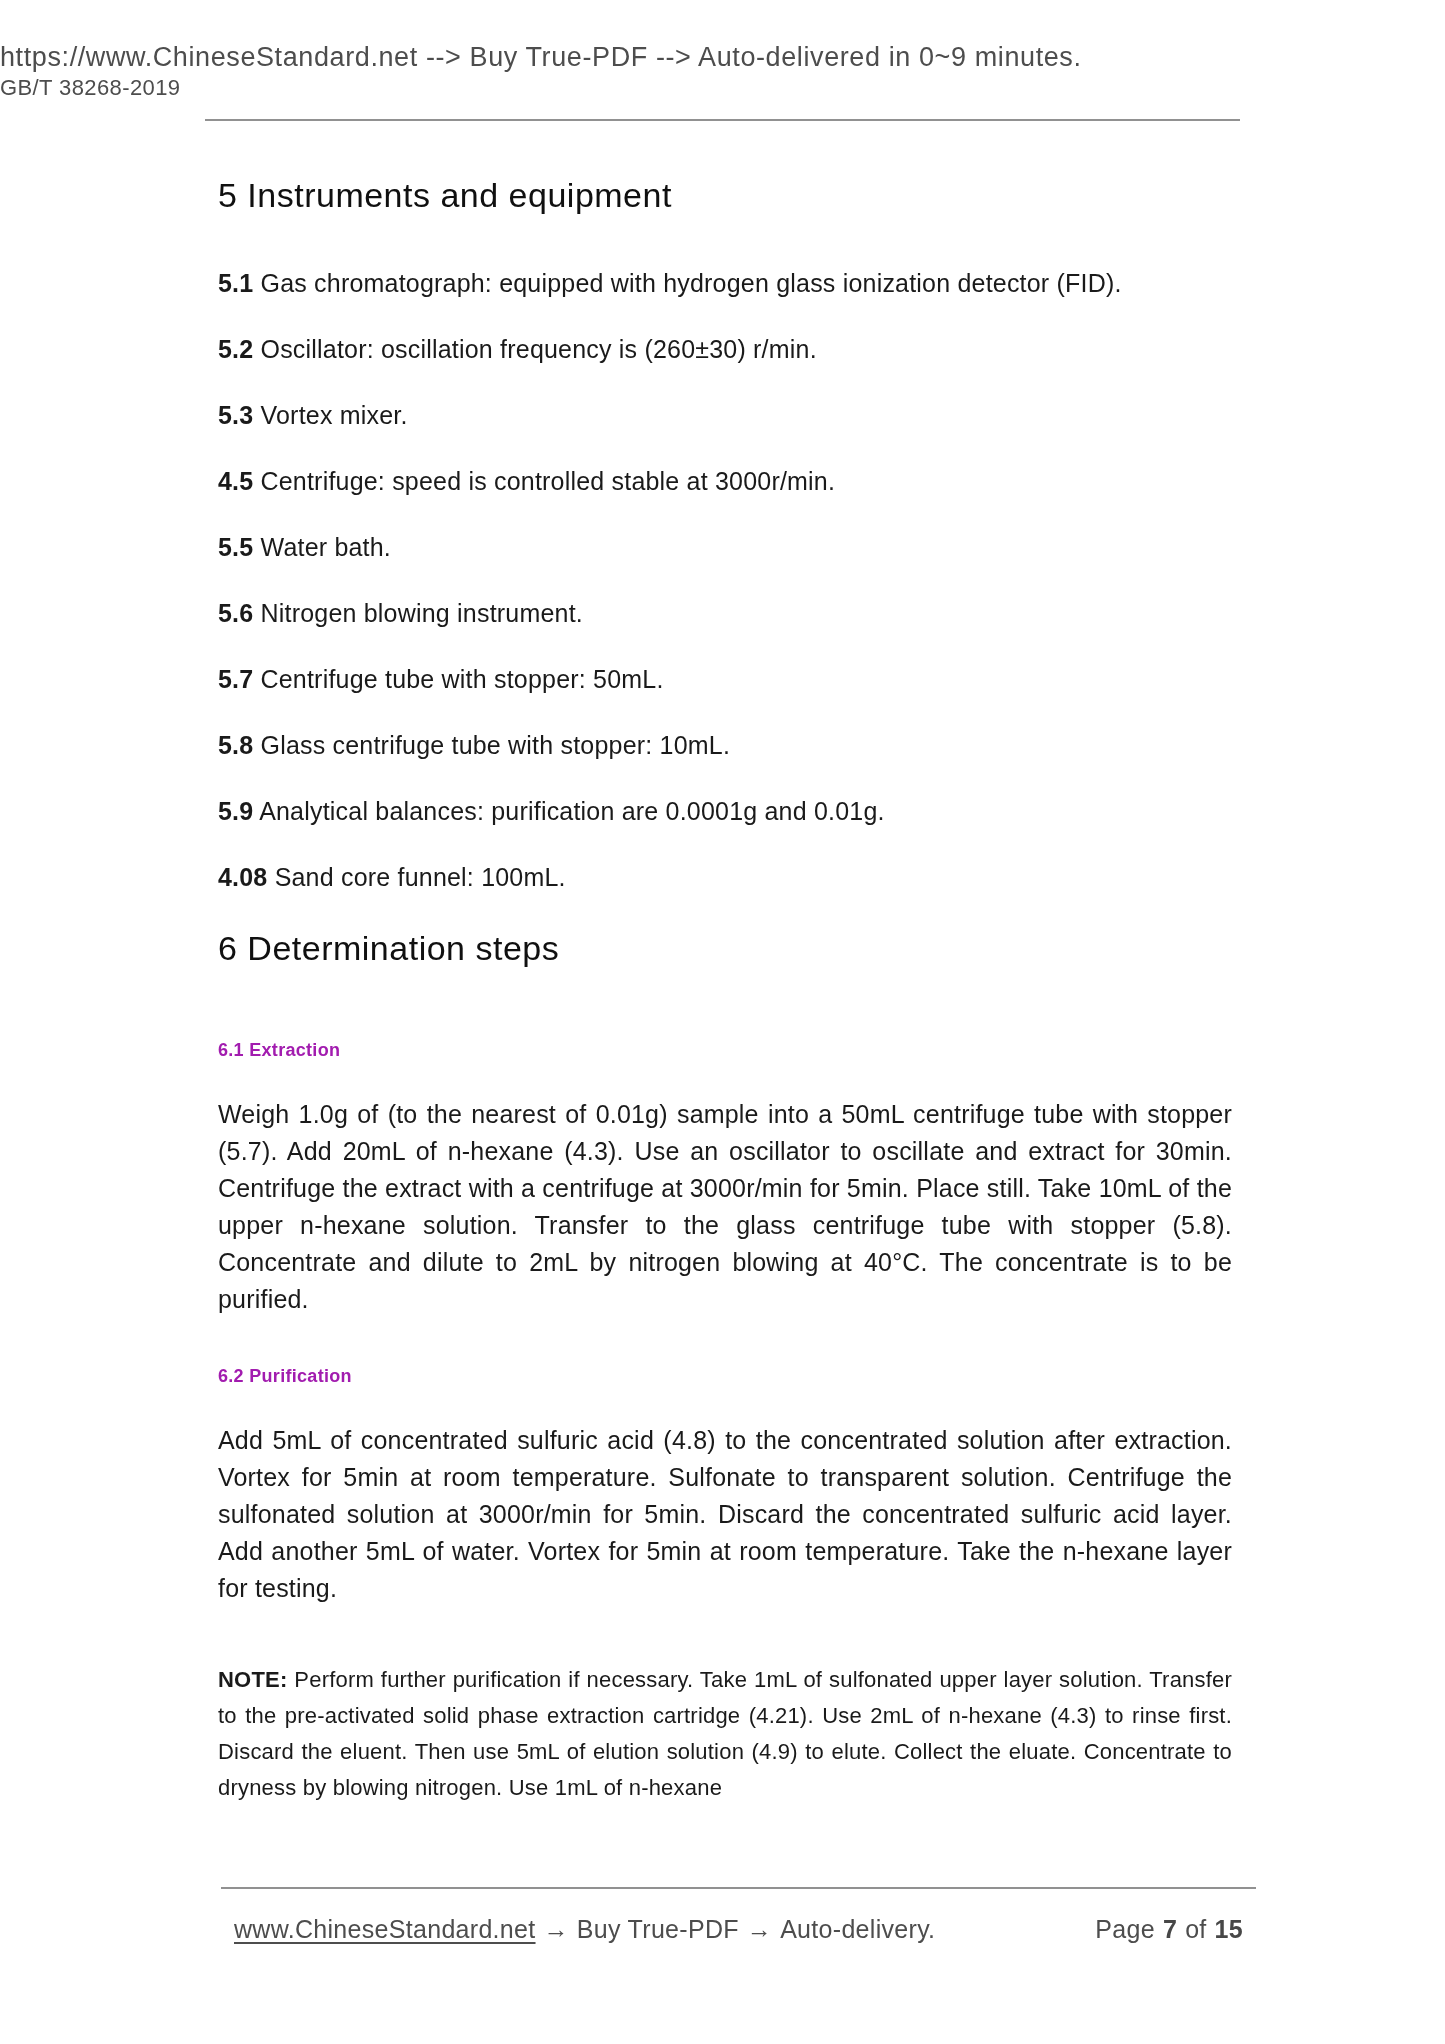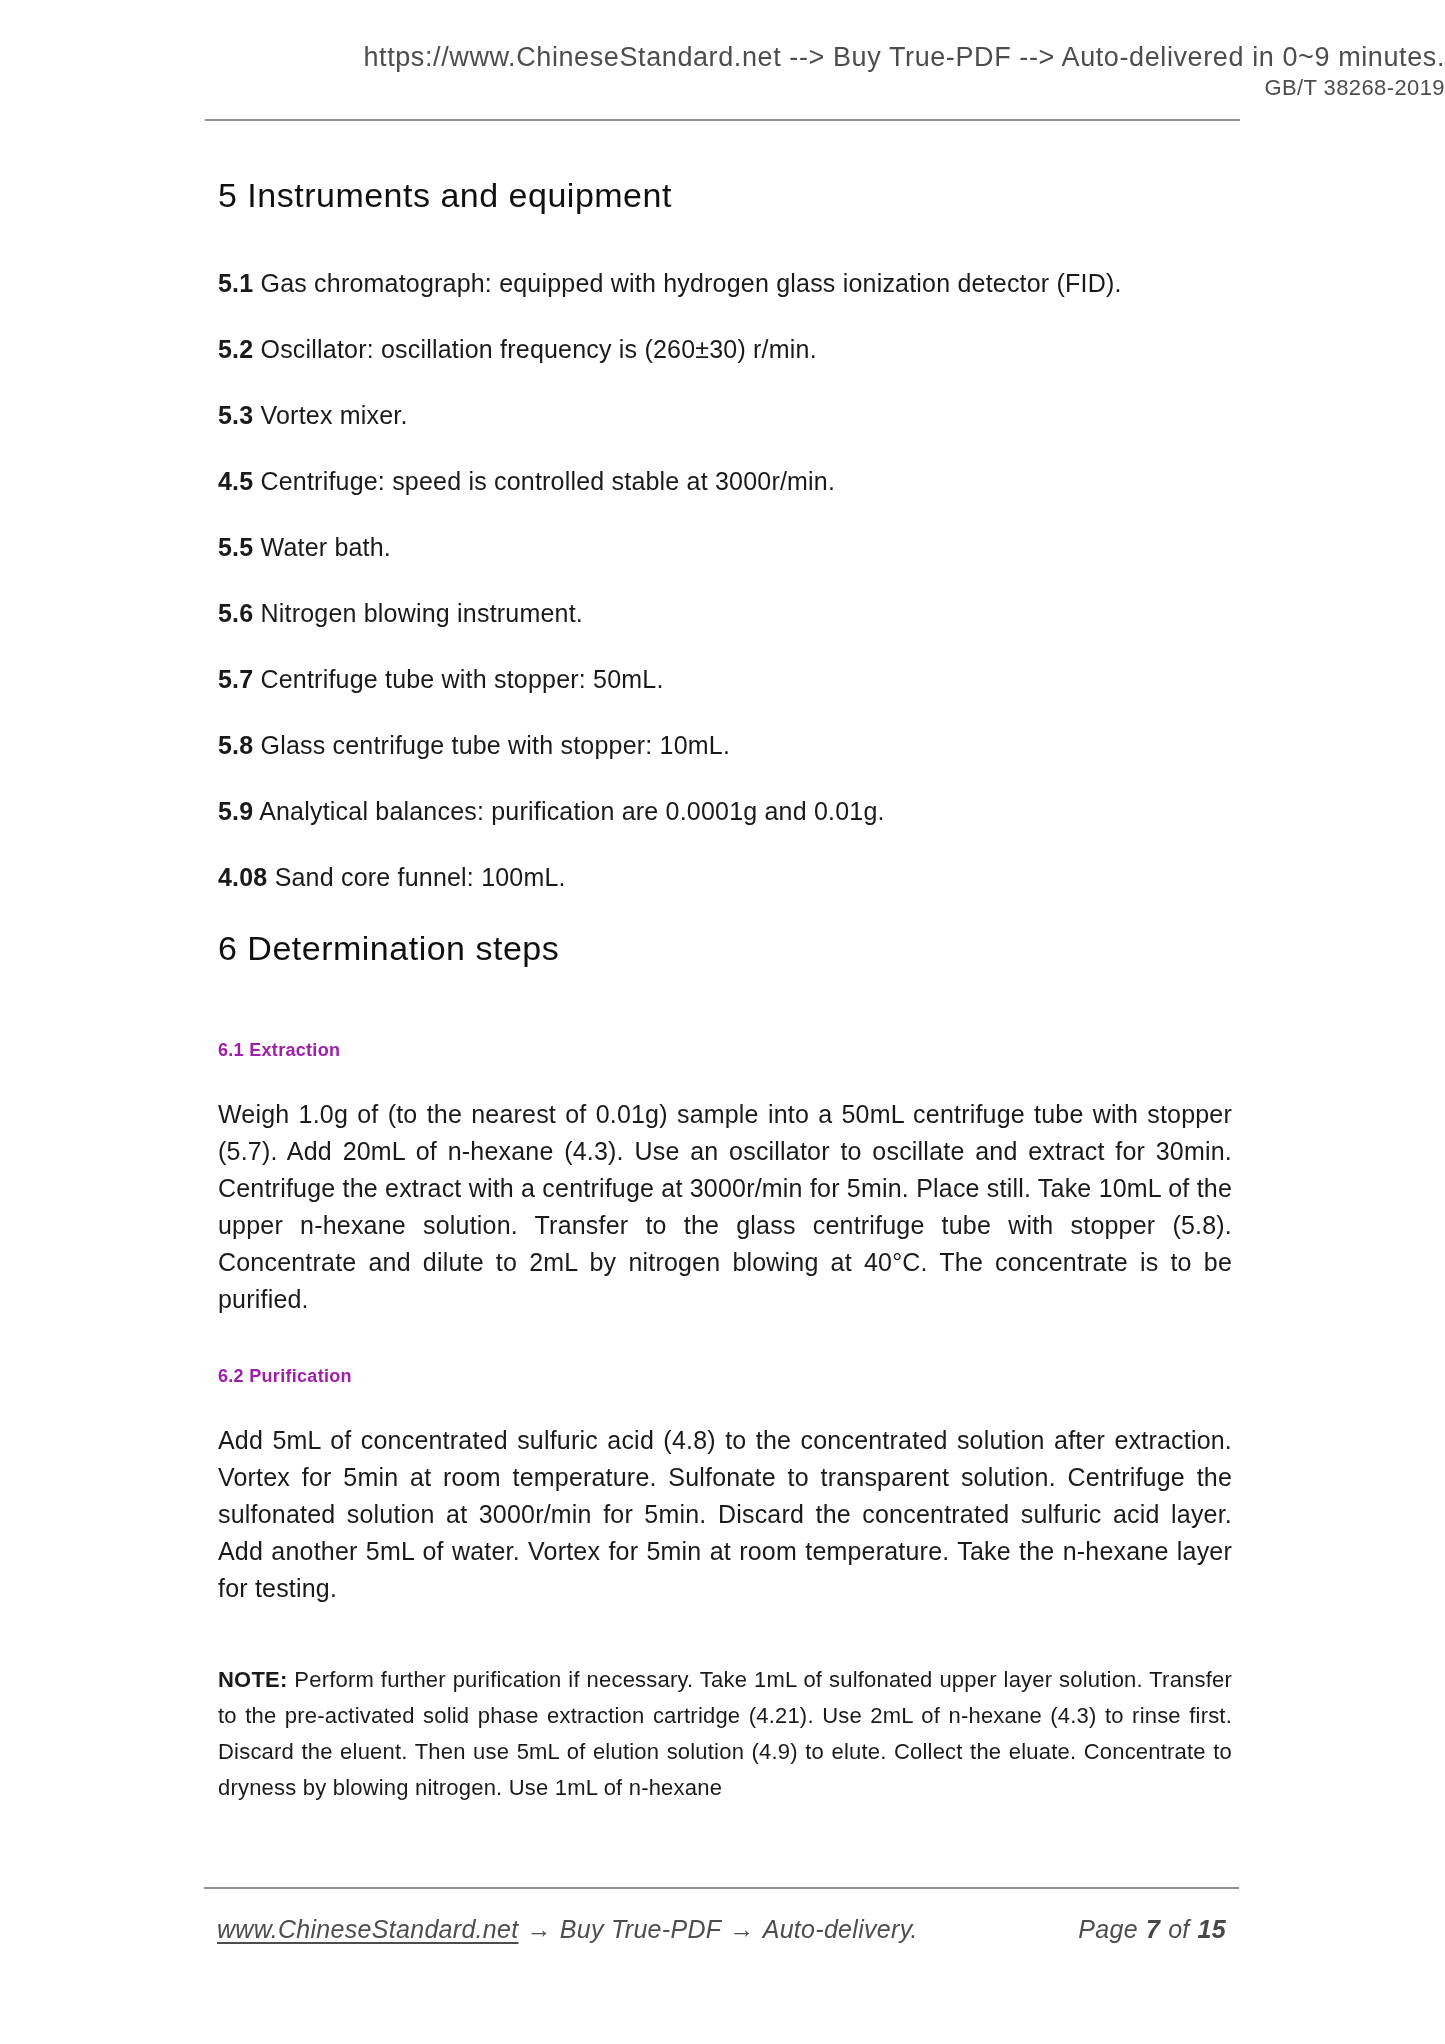--- a/index.html
+++ b/index.html
@@ -6,21 +6,21 @@
   .page {
     position: relative;
     width: 1445px;
     height: 2044px;
     background: #ffffff;
     font-family: "Liberation Sans", sans-serif;
     color: #1a1a1a;
     overflow: hidden;
     margin: 0 auto;
   }
-  .hdr { text-align: right; color: #4d4d4d; padding-top: 42px; }
+  .hdr { text-align: left; color: #4d4d4d; padding-top: 42px; }
   .hdr-url { font-size: 27px; letter-spacing: 0.6px; line-height: 31px; }
   .hdr-std { font-size: 22px; letter-spacing: 0.4px; line-height: 26px; margin-top: 2px; }
   .rule {
     border: none;
     border-top: 2px solid #919191;
     margin: 18px 0 0 205px;
     width: 1035px;
   }
   .content {
     display: flow-root;
@@ -64,24 +64,23 @@
   .note {
     font-size: 22px;
     line-height: 36px;
     letter-spacing: 0.2px;
     text-align: justify;
     margin: 55px 0 0 0;
   }
   .footer {
     position: absolute;
     top: 1887px;
-    left: 204px;
+    left: 221px;
     width: 1035px;
     color: #4d4d4d;
-    font-style: italic;
   }
   .footer-rule { border: none; border-top: 2px solid #919191; margin: 0; }
   .footer-row {
     display: flex;
     justify-content: space-between;
     align-items: baseline;
     margin-top: 26px;
     padding: 0 13px;
     font-size: 25px;
     letter-spacing: 0.3px;

